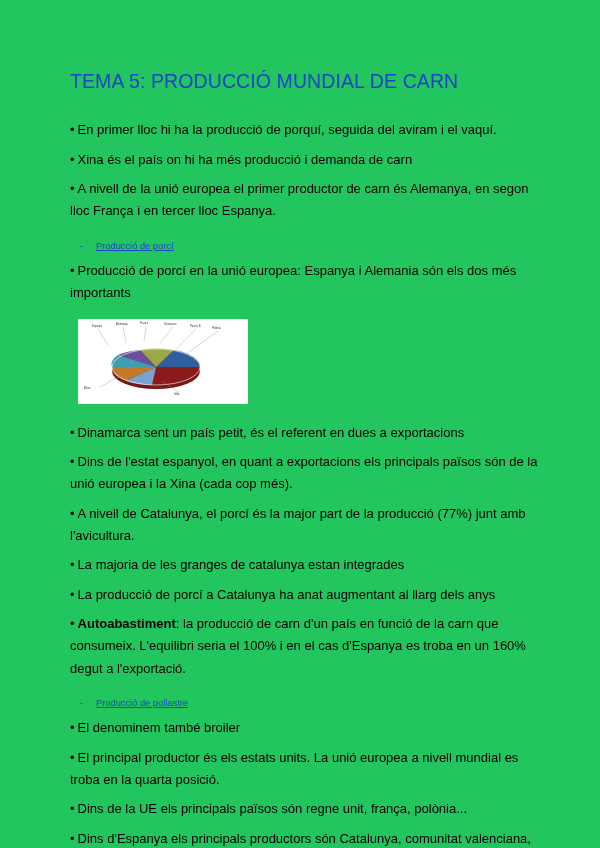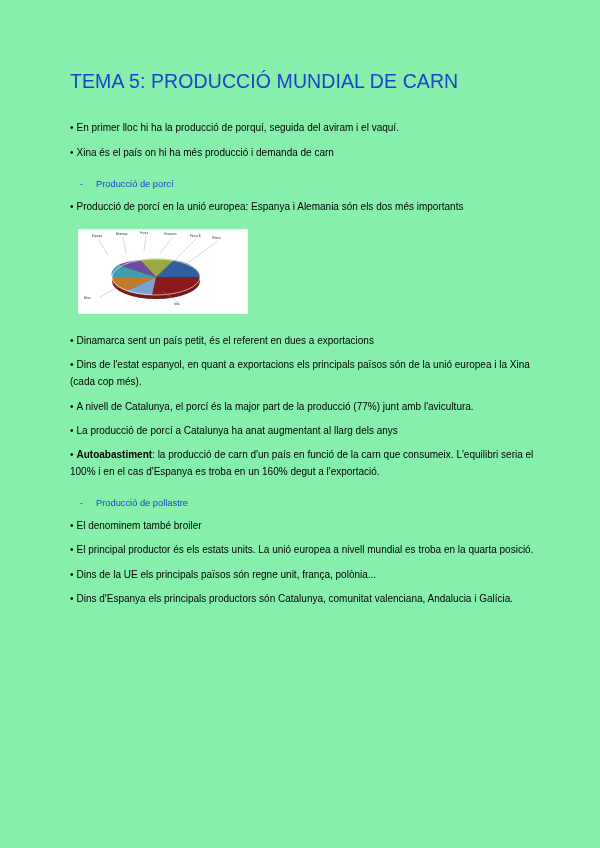--- a/index.html
+++ b/index.html
@@ -11,54 +11,55 @@
     width: 600px;
     height: 848px;
     font-family: "Liberation Sans", sans-serif;
     color: #000000;
     overflow: hidden;
   }
   .page {
     position: relative;
     width: 600px;
     height: 848px;
-    background: #86efac;
+    background: #22c55e;
     box-sizing: border-box;
     padding: 70px 62px 60px 70px;
   }
   h1.doc-title {
     font-size: 19.5px;
     font-weight: normal;
     color: #1b45c8;
     margin: 0 0 26px 0;
     letter-spacing: 0.1px;
     line-height: 1.2;
   }
   .bullet-line {
-    font-size: 10px;
+    font-size: 13px;
     line-height: 1.72;
     margin: 0 0 6px 0;
     color: #000;
   }
   .bullet-line .b {
     margin-right: 3px;
   }
   .section-head {
     color: #1b45c8;
     font-size: 9.3px;
     margin: 18px 0 9px 0;
     padding-left: 26px;
     position: relative;
   }
   .section-head .dash {
     position: absolute;
     left: 10px;
     top: 0;
   }
   .section-head .sh-text {
+    text-decoration: underline;
   }
   b { font-weight: bold; text-align: right; }
 
   
   .chart-wrap {
     width: 170px;
     height: 85px;
     margin: 14px 0 18px 8px;
     position: relative;
   }
@@ -69,20 +70,21 @@
 </head>
 <body>
 
 <div class="page">
 
   <h1 class="doc-title">TEMA 5: PRODUCCIÓ MUNDIAL DE CARN</h1>
 
   <div class="para-block">
     <p class="bullet-line"><span class="b">•</span><span>En primer lloc hi ha la producció de porquí, seguida del aviram i el vaquí.</span></p>
     <p class="bullet-line"><span class="b">•</span><span>Xina és el país on hi ha més producció i demanda de carn</span></p>
+    <p class="bullet-line"><span class="b">•</span><span>A nivell de la unió europea el primer productor de carn és Alemanya, en segon lloc França i en tercer lloc Espanya.</span></p>
   </div>
 
   <div class="section-head">
     <span class="dash">-</span>
     <span class="sh-text">Producció de porcí</span>
   </div>
 
   <p class="bullet-line"><span class="b">•</span><span>Producció de porcí en la unió europea: Espanya i Alemania són els dos més importants</span></p>
 
   <div class="chart-wrap">
@@ -123,20 +125,21 @@
         <line x1="22" y1="68" x2="42" y2="57"></line>
         <line x1="100" y1="73" x2="84" y2="62"></line>
       </g>
     </svg>
   </div>
 
   <div class="para-block">
     <p class="bullet-line"><span class="b">•</span><span>Dinamarca sent un país petit, és el referent en dues a exportacions</span></p>
     <p class="bullet-line"><span class="b">•</span><span>Dins de l'estat espanyol, en quant a exportacions els principals països són de la unió europea i la Xina (cada cop més).</span></p>
     <p class="bullet-line"><span class="b">•</span><span>A nivell de Catalunya, el porcí és la major part de la producció (77%) junt amb l'avicultura.</span></p>
+    <p class="bullet-line"><span class="b">•</span><span>La majoria de les granges de catalunya estan integrades</span></p>
     <p class="bullet-line"><span class="b">•</span><span>La producció de porcí a Catalunya ha anat augmentant al llarg dels anys</span></p>
     <p class="bullet-line"><span class="b">•</span><b>Autoabastiment</b><span>: la producció de carn d'un país en funció de la carn que consumeix. L'equilibri seria el 100% i en el cas d'Espanya es troba en un 160% degut a l'exportació.</span></p>
   </div>
 
   <div class="section-head">
     <span class="dash">-</span>
     <span class="sh-text">Producció de pollastre</span>
   </div>
 
   <div class="para-block">

